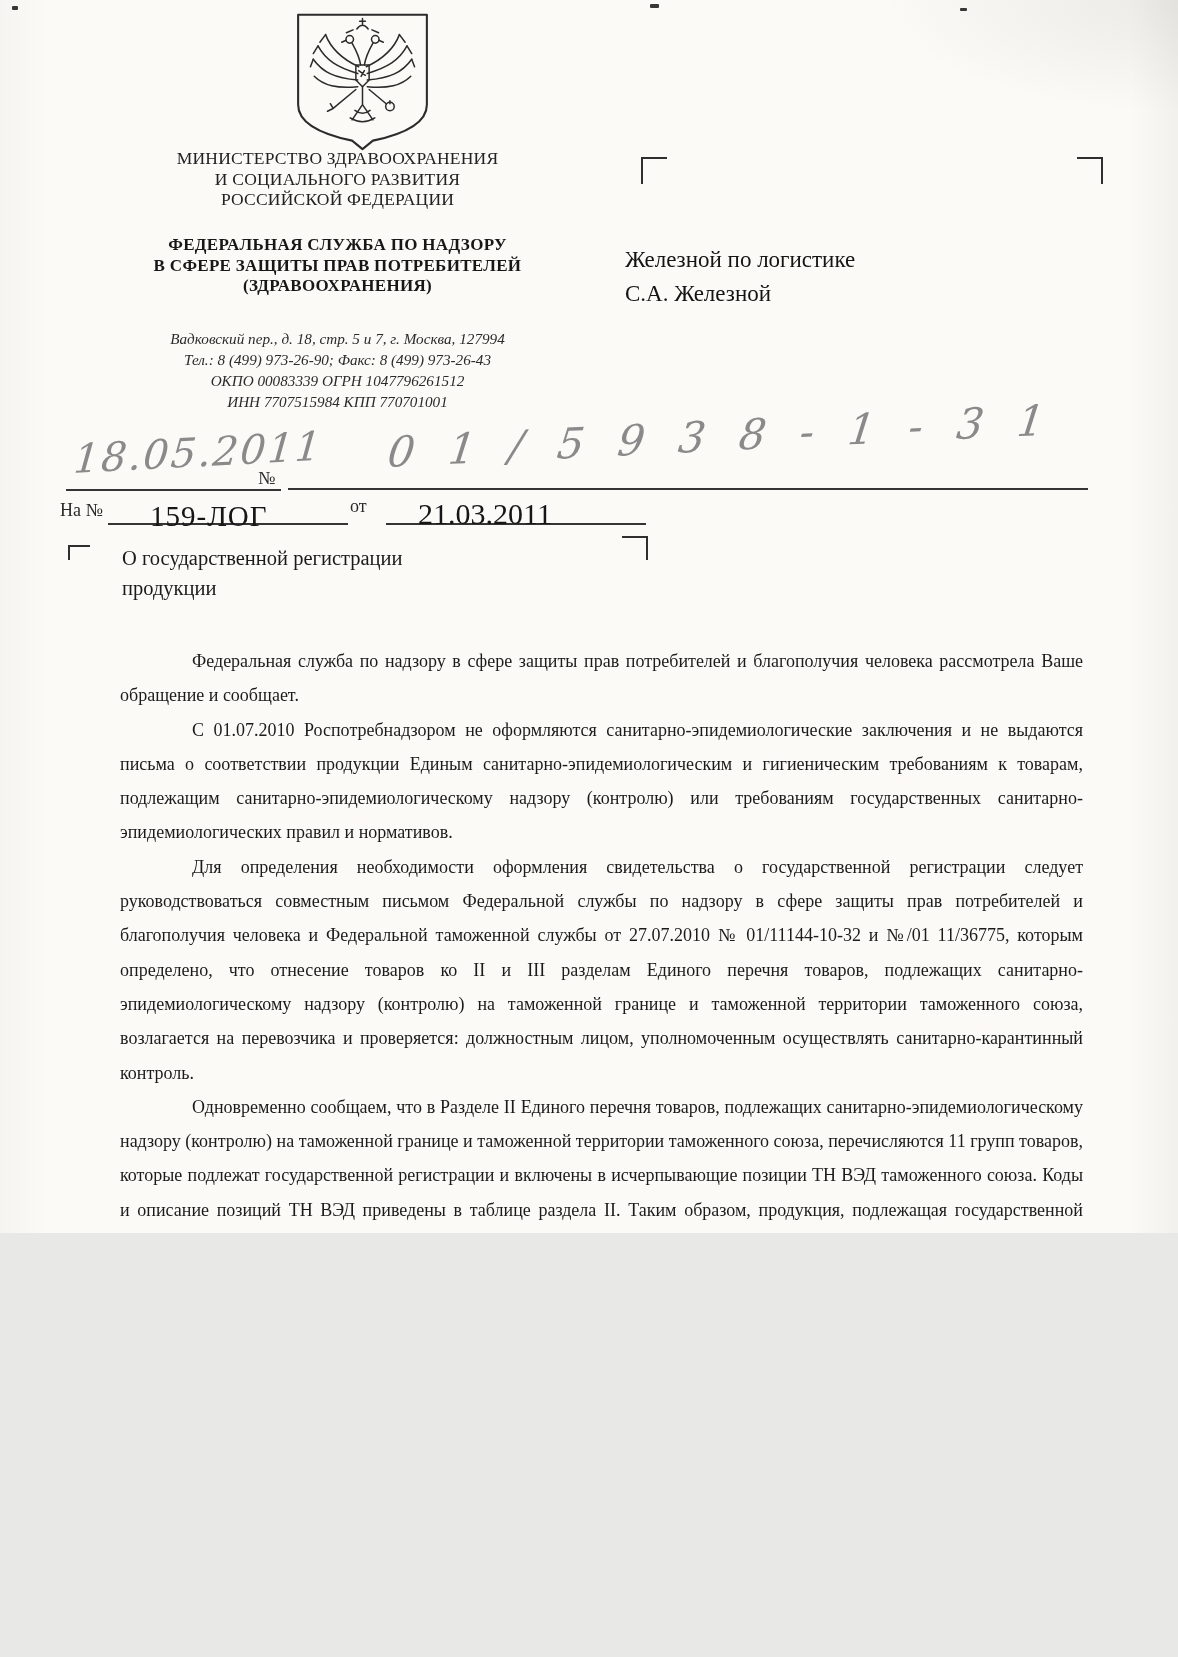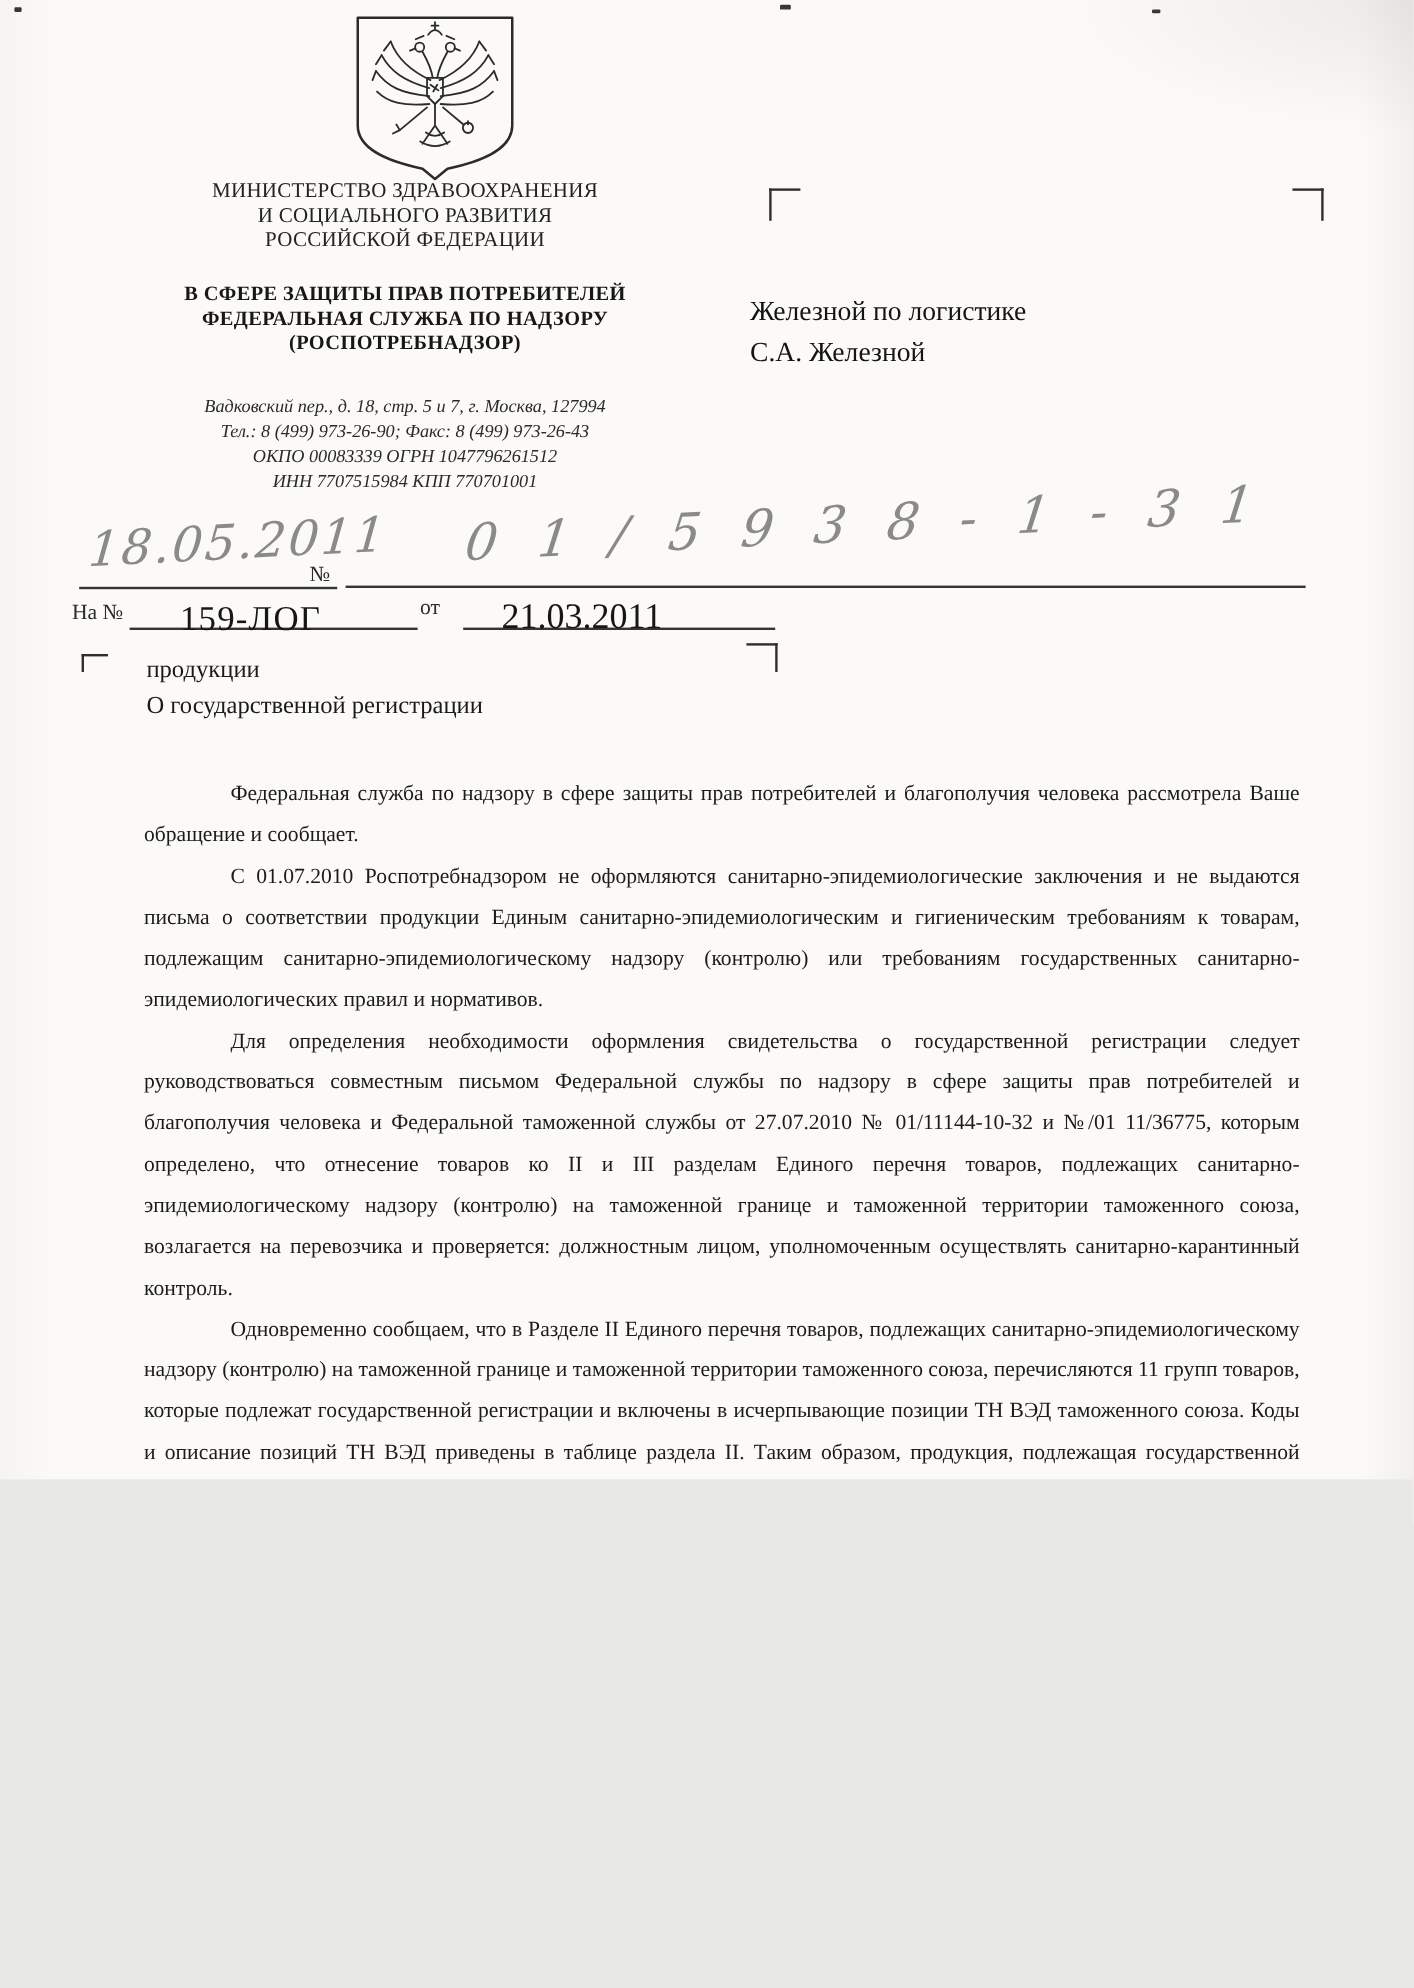--- a/index.html
+++ b/index.html
@@ -82,23 +82,23 @@
     </g>
   </svg>
 
   <div id="ministry" class="abs lh-block">
     <div>МИНИСТЕРСТВО ЗДРАВООХРАНЕНИЯ</div>
     <div>И СОЦИАЛЬНОГО РАЗВИТИЯ</div>
     <div>РОССИЙСКОЙ ФЕДЕРАЦИИ</div>
   </div>
 
   <div id="service" class="abs lh-block">
+    <div>ФЕДЕРАЛЬНАЯ СЛУЖБА ПО НАДЗОРУ</div>
     <div>В СФЕРЕ ЗАЩИТЫ ПРАВ ПОТРЕБИТЕЛЕЙ</div>
-    <div>ФЕДЕРАЛЬНАЯ СЛУЖБА ПО НАДЗОРУ</div>
-    <div>(РОСПОТРЕБНАДЗОР)</div>
+    <div>(ЗДРАВООХРАНЕНИЯ)</div>
   </div>
 
   <div id="contacts" class="abs lh-block">
     <div>Вадковский пер., д. 18, стр. 5 и 7,  г. Москва, 127994</div>
     <div>Тел.: 8 (499) 973-26-90; Факс: 8 (499) 973-26-43</div>
     <div>ОКПО 00083339  ОГРН 1047796261512</div>
     <div>ИНН 7707515984  КПП 770701001</div>
   </div>
 
   <div id="recipient" class="abs">
@@ -123,22 +123,22 @@
   <span id="ot-label" class="lbl">от</span>
   <div id="rule-reply-date" class="rule"></div>
   <span id="reply-date" class="typed">21.03.2011</span>
 
   <i class="bar" style="left:68px;top:545px;width:22px;height:2px;"></i>
   <i class="bar" style="left:68px;top:545px;width:2px;height:15px;"></i>
   <i class="bar" style="left:622px;top:536px;width:26px;height:2px;"></i>
   <i class="bar" style="left:646px;top:536px;width:2px;height:24px;"></i>
 
   <div id="subject" class="abs">
+    <div>О государственной регистрации</div>
     <div>продукции</div>
-    <div>О государственной регистрации</div>
   </div>
 
   <div id="body-text" class="abs">
     <p>Федеральная служба по надзору в сфере защиты прав потребителей и благополучия человека рассмотрела Ваше обращение и сообщает.</p>
     <p>С 01.07.2010 Роспотребнадзором не оформляются санитарно-эпидемиологические заключения и не выдаются письма о соответствии продукции Единым санитарно-эпидемиологическим и гигиеническим требованиям к товарам, подлежащим санитарно-эпидемиологическому надзору (контролю) или требованиям государственных санитарно-эпидемиологических правил и нормативов.</p>
     <p>Для определения необходимости оформления свидетельства о государственной регистрации следует руководствоваться совместным письмом Федеральной службы по надзору в сфере защиты прав потребителей и благополучия человека и Федеральной таможенной службы от 27.07.2010 № 01/11144-10-32 и №/01 11/36775, которым определено, что отнесение товаров ко II и III разделам Единого перечня товаров, подлежащих санитарно-эпидемиологическому надзору (контролю) на таможенной границе и таможенной территории таможенного союза, возлагается на перевозчика и проверяется: должностным лицом, уполномоченным осуществлять санитарно-карантинный контроль.</p>
     <p>Одновременно сообщаем, что в Разделе II Единого перечня товаров, подлежащих санитарно-эпидемиологическому надзору (контролю) на таможенной границе и таможенной территории таможенного союза, перечисляются 11 групп товаров, которые подлежат государственной регистрации и включены в исчерпывающие позиции ТН ВЭД таможенного союза. Коды и описание позиций ТН ВЭД приведены в таблице раздела II. Таким образом, продукция, подлежащая государственной регистрации, должна одновременно относиться к одной из перечисленных групп товаров и</p>
   </div>
 
   <i class="bar" style="left:76px;top:1562px;width:2px;height:42px;"></i>

